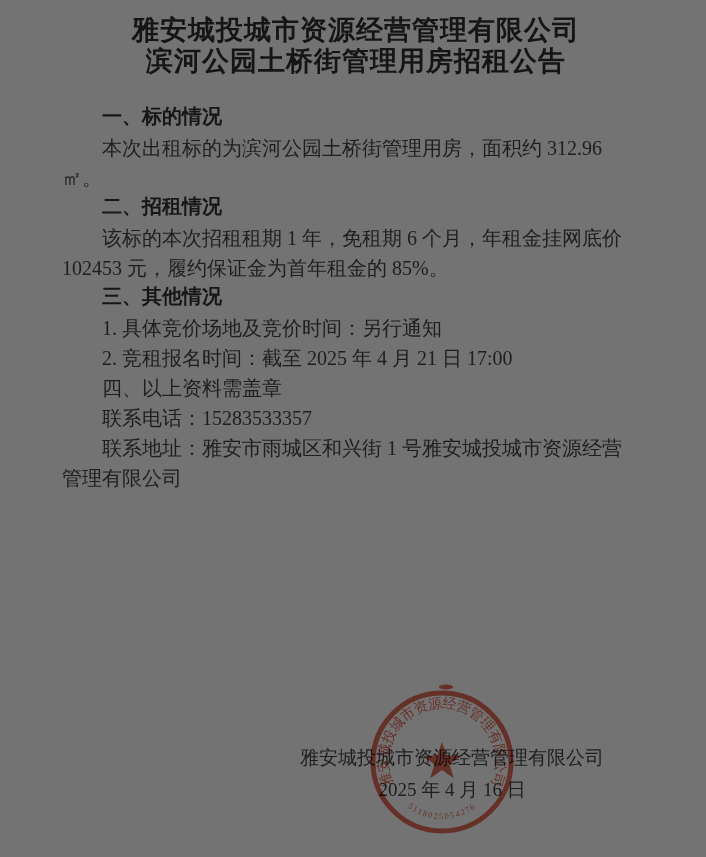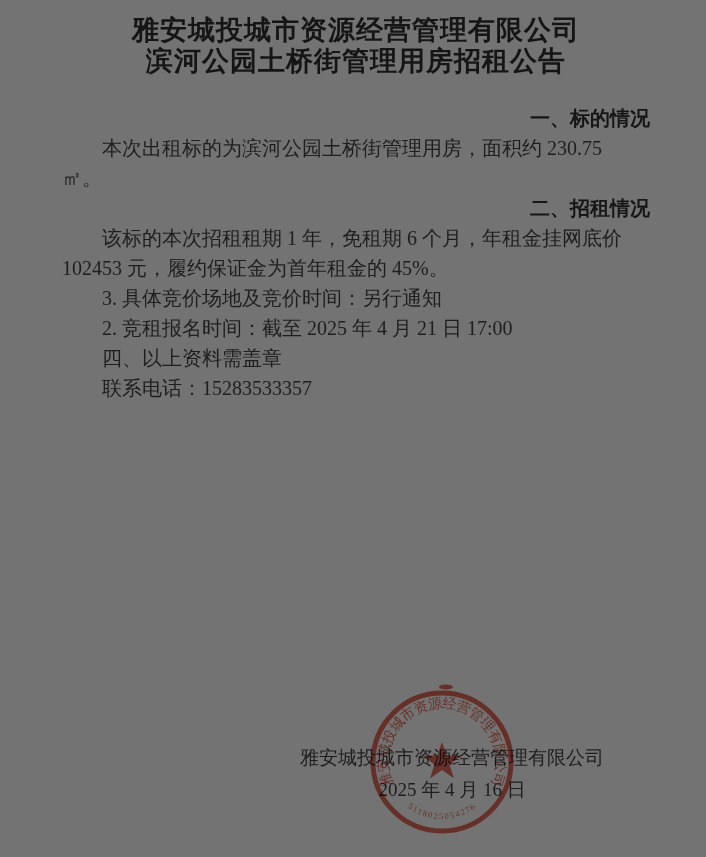--- a/index.html
+++ b/index.html
@@ -4,54 +4,57 @@
 <style>
   html,body{margin:0;padding:0;background:#ffffff;}
   body{width:706px;height:857px;position:relative;overflow:hidden;
        font-family:"Liberation Serif", serif;color:#1e1e1e;}
   .page{position:relative;width:706px;height:857px;background:#737373;}
   .doc{padding:15px 56px 0 62px;}
   .title{text-align:center;font-weight:bold;font-size:27px;line-height:31px;
          letter-spacing:1px;margin-bottom:26px;color:#151515;}
   .para{font-size:20px;line-height:30px;margin:0;text-indent:2em;
         white-space:pre-line;}
-  .h{font-family:Liberation Serif, serif;font-weight:bold;font-size:20px;
-     line-height:30px;margin:0;text-indent:2em;color:#161616;text-align:right;}
+  .h{font-family:Liberation Mono, monospace;font-weight:bold;font-size:20px;
+     line-height:30px;margin:0;text-indent:2em;color:#161616;}
   .h2gap{}
   .footer{position:absolute;left:292px;top:742px;width:320px;text-align:center;
           font-size:19px;line-height:32px;white-space:nowrap;z-index:2;}
   .seal{position:absolute;left:366px;top:684px;width:154px;height:154px;
         z-index:5;mix-blend-mode:multiply;opacity:0.8;}
   .seal text{font-family:"Liberation Serif", serif;}
 </style>
 </head>
 <body>
 
 <div class="page">
   <div class="doc">
 
     <div class="title">
       <div>雅安城投城市资源经营管理有限公司</div>
       <div>滨河公园土桥街管理用房招租公告</div>
     </div>
 
 
     <h2 class="h">一、标的情况</h2>
-    <p class="para">本次出租标的为滨河公园土桥街管理用房，面积约 230.75
+    <p class="para">本次出租标的为滨河公园土桥街管理用房，面积约 312.96
 ㎡。</p>
 
     <h2 class="h h2gap">二、招租情况</h2>
     <p class="para">该标的本次招租租期 1 年，免租期 6 个月，年租金挂网底价
-102453 元，履约保证金为首年租金的 45%。</p>
+102453 元，履约保证金为首年租金的 85%。</p>
 
-    <p class="para">3. 具体竞价场地及竞价时间：另行通知</p>
+    <h2 class="h">三、其他情况</h2>
+    <p class="para">1. 具体竞价场地及竞价时间：另行通知</p>
     <p class="para">2. 竞租报名时间：截至 2025 年 4 月 21 日 17:00</p>
 
     <p class="para">四、以上资料需盖章</p>
     <p class="para">联系电话：15283533357</p>
+    <p class="para">联系地址：雅安市雨城区和兴街 1 号雅安城投城市资源经营
+管理有限公司</p>
 
   </div>
 
   <div class="footer">
     <div>雅安城投城市资源经营管理有限公司</div>
     <div>2025 年 4 月 16 日</div>
   </div>
 
   <svg class="seal" viewBox="0 0 154 154" xmlns="http://www.w3.org/2000/svg">
     <defs>

